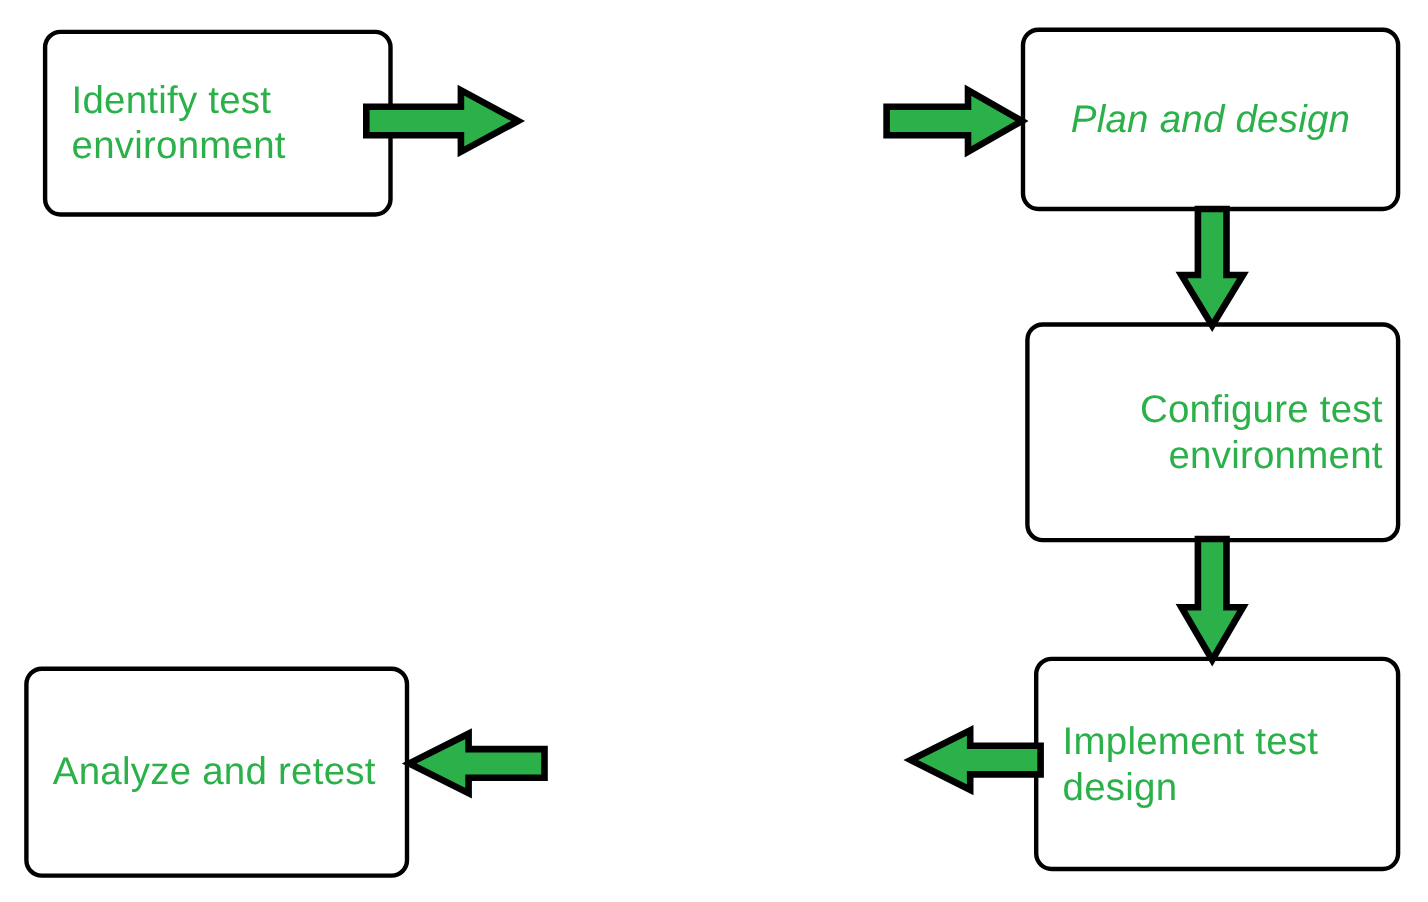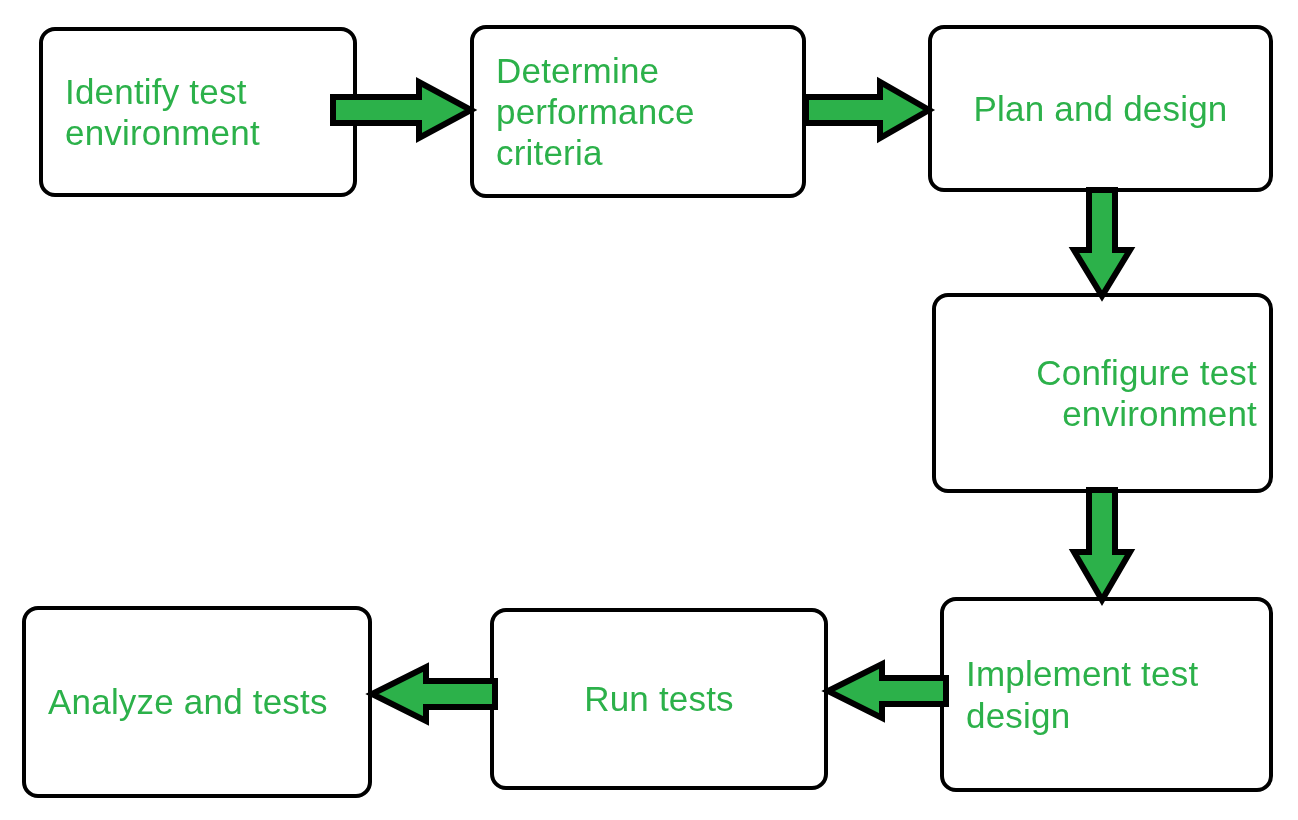--- a/index.html
+++ b/index.html
@@ -42,42 +42,36 @@
 </style>
 </head>
 <body>
 
 <div id="canvas">
 
   <div class="node left" style="left:15px; top:27px; width:318px; height:170px;margin-left:24px;">
     <span>Identify test environment</span>
   </div>
 
-  <div class="node left" style="left:470px; top:25px; width:336px; height:173px;">
-    <span>Determine performance criteria</span>
-  </div>
 
-  <div class="node center" style="left:928px; top:25px; width:345px; height:167px;">
+  <div class="node center" style="left:928px; top:25px; width:345px; height:167px;font-style:italic;">
     <span>Plan and design</span>
   </div>
 
   <div class="node center" style="left:932px; top:293px; width:341px; height:200px;text-align:right;">
     <span>Configure test environment</span>
   </div>
 
   <div class="node left" style="left:940px; top:597px; width:333px; height:195px;">
     <span>Implement test design</span>
   </div>
 
-  <div class="node center" style="left:490px; top:608px; width:338px; height:182px;">
-    <span>Run tests</span>
-  </div>
 
   <div class="node left" style="left:22px; top:606px; width:350px; height:192px;">
-    <span>Analyze and tests</span>
+    <span>Analyze and retest</span>
   </div>
 
   <div class="arrow" style="left:333px; top:78px; width:140px; height:64px;">
     <svg width="140" height="64" viewBox="0 0 140 64">
       <path d="M 0,19 L 86,19 L 86,4 L 138,32 L 86,60 L 86,45 L 0,45 Z" fill="#2CB14A" stroke="#000000" stroke-width="6" stroke-linejoin="miter"></path>
     </svg>
   </div>
 
   <div class="arrow" style="left:806px; top:78px; width:125px; height:64px;">
     <svg width="125" height="64" viewBox="0 0 125 64">

